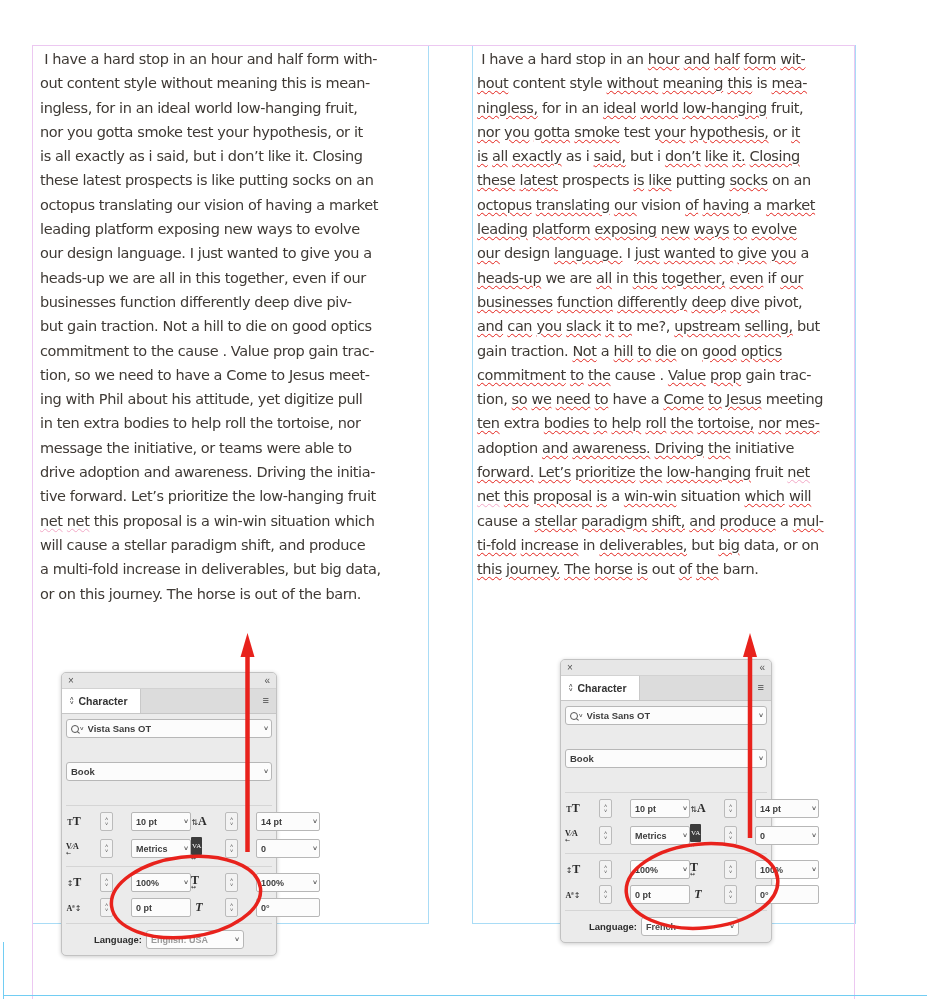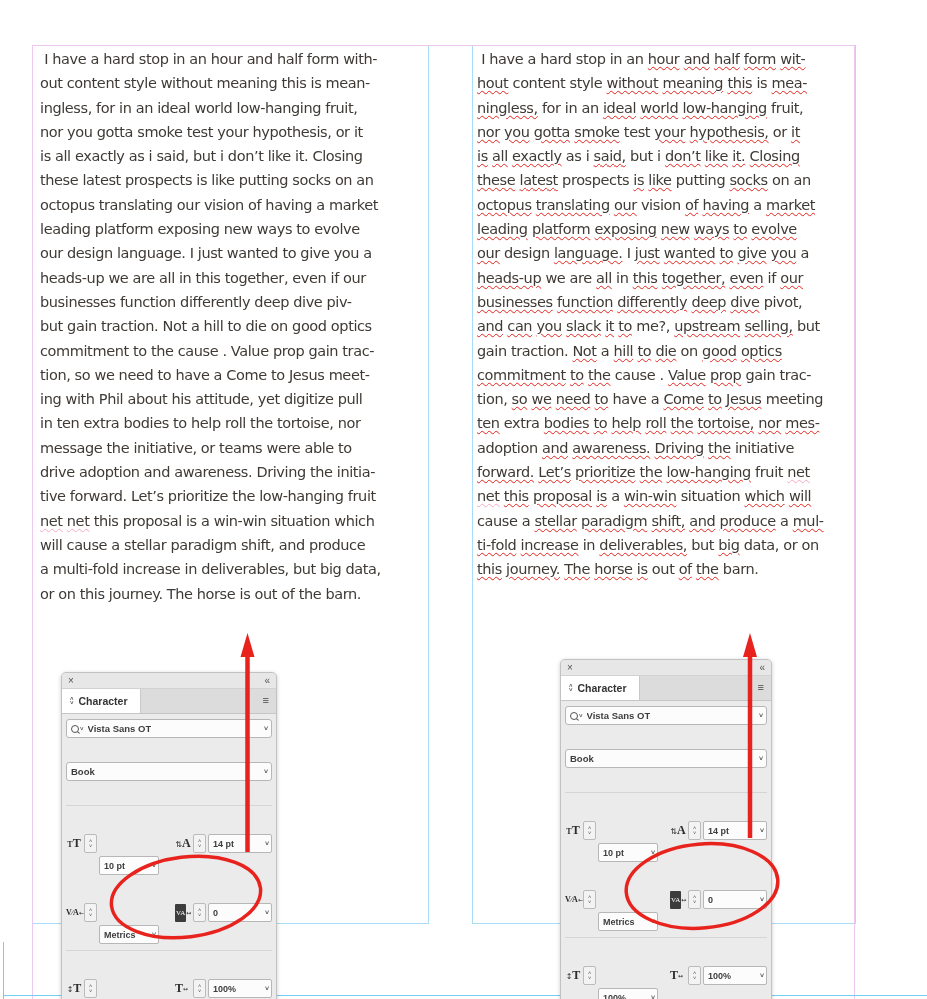--- a/index.html
+++ b/index.html
@@ -35,35 +35,35 @@
   .p-body{padding:5px 4px 6px;}
   .field{height:17px;background:#fcfcfc;border:1px solid #b7b7b7;border-radius:3px;display:flex;
          align-items:center;font-size:9.5px;font-weight:600;color:#3d3d3d;padding:0 3px 0 4px;margin-bottom:24px;}
   .f-val{white-space:nowrap;overflow:hidden;}
   .f-dd{margin-left:auto;font-size:7px;color:#555;padding-left:3px;}
   .mag{width:6px;height:6px;border:1px solid #555;border-radius:50%;position:relative;margin-right:1px;flex:none;}
   .mag:after{content:"";position:absolute;width:3px;height:1px;background:#555;right:-2px;bottom:-1px;transform:rotate(40deg);}
   .mag-ch{font-size:6px;color:#555;margin-right:4px;}
   .sep{height:1px;background:#d5d5d5;margin:0 0 6px;}
   .row{display:flex;justify-content:space-between;margin-bottom:6px;}
-  .ctl{display:flex;align-items:center;gap:2px;}
+  .ctl{display:flex;align-items:center;gap:18px;}
   .icon{width:16px;text-align:center;font-size:10px;color:#2c2c2c;font-family:"Liberation Serif",serif;line-height:9px;}
   .icon .big{font-size:12px;font-weight:700;}
   .icon .sml{font-size:8px;font-weight:700;}
   .icon .arr{font-family:"DejaVu Sans",sans-serif;font-size:8px;font-weight:400;}
-  .icon.stack{display:inline-flex;flex-direction:row;align-items:center;line-height:7px;}
+  .icon.stack{display:inline-flex;flex-direction:column;align-items:flex-start;line-height:7px;}
   .icon .tiny{font-size:6px;line-height:5px;font-family:"DejaVu Sans",sans-serif;}
   .icon .boxed{background:#3c3c3c;color:#fff;font-size:7px;font-weight:400;line-height:8px;padding:5px 1px;border-radius:1px;}
   .icon .ital{font-style:italic;font-size:12px;font-weight:700;}
   .stepper{width:11px;height:17px;border:1px solid #bbb;background:#f3f3f3;border-radius:2px;flex:none;
            display:flex;flex-direction:column;align-items:center;justify-content:center;font-size:5.5px;line-height:5px;color:#555;}
   .nbox{height:17px;border:1px solid #b7b7b7;background:#fcfcfc;border-radius:2px;display:flex;align-items:center;
         font-size:9px;font-weight:600;color:#3d3d3d;padding:0 2px 0 4px;}
   .nbox .f-dd{padding-left:2px;}
-  .nb-l{width:52px;margin-top:44px;}
+  .nb-l{width:52px;}
   .nb-r{width:56px;}
   .lang-row{display:flex;align-items:center;justify-content:flex-end;margin-top:2px;padding-right:28px;}
   .lang-label{font-size:9.5px;font-weight:700;color:#2c2c2c;margin-right:4px;}
   .lang-box{width:88px;height:17px;border:1px solid #b7b7b7;background:#fcfcfc;border-radius:3px;
             display:flex;align-items:center;font-size:9px;font-weight:600;color:#4a4a4a;padding:0 4px;}
   .lang-box .muted{color:#9a9a9a;}
   .overlay{position:absolute;left:0;top:0;z-index:20;pointer-events:none;}
 </style>
 </head>
 <body>

